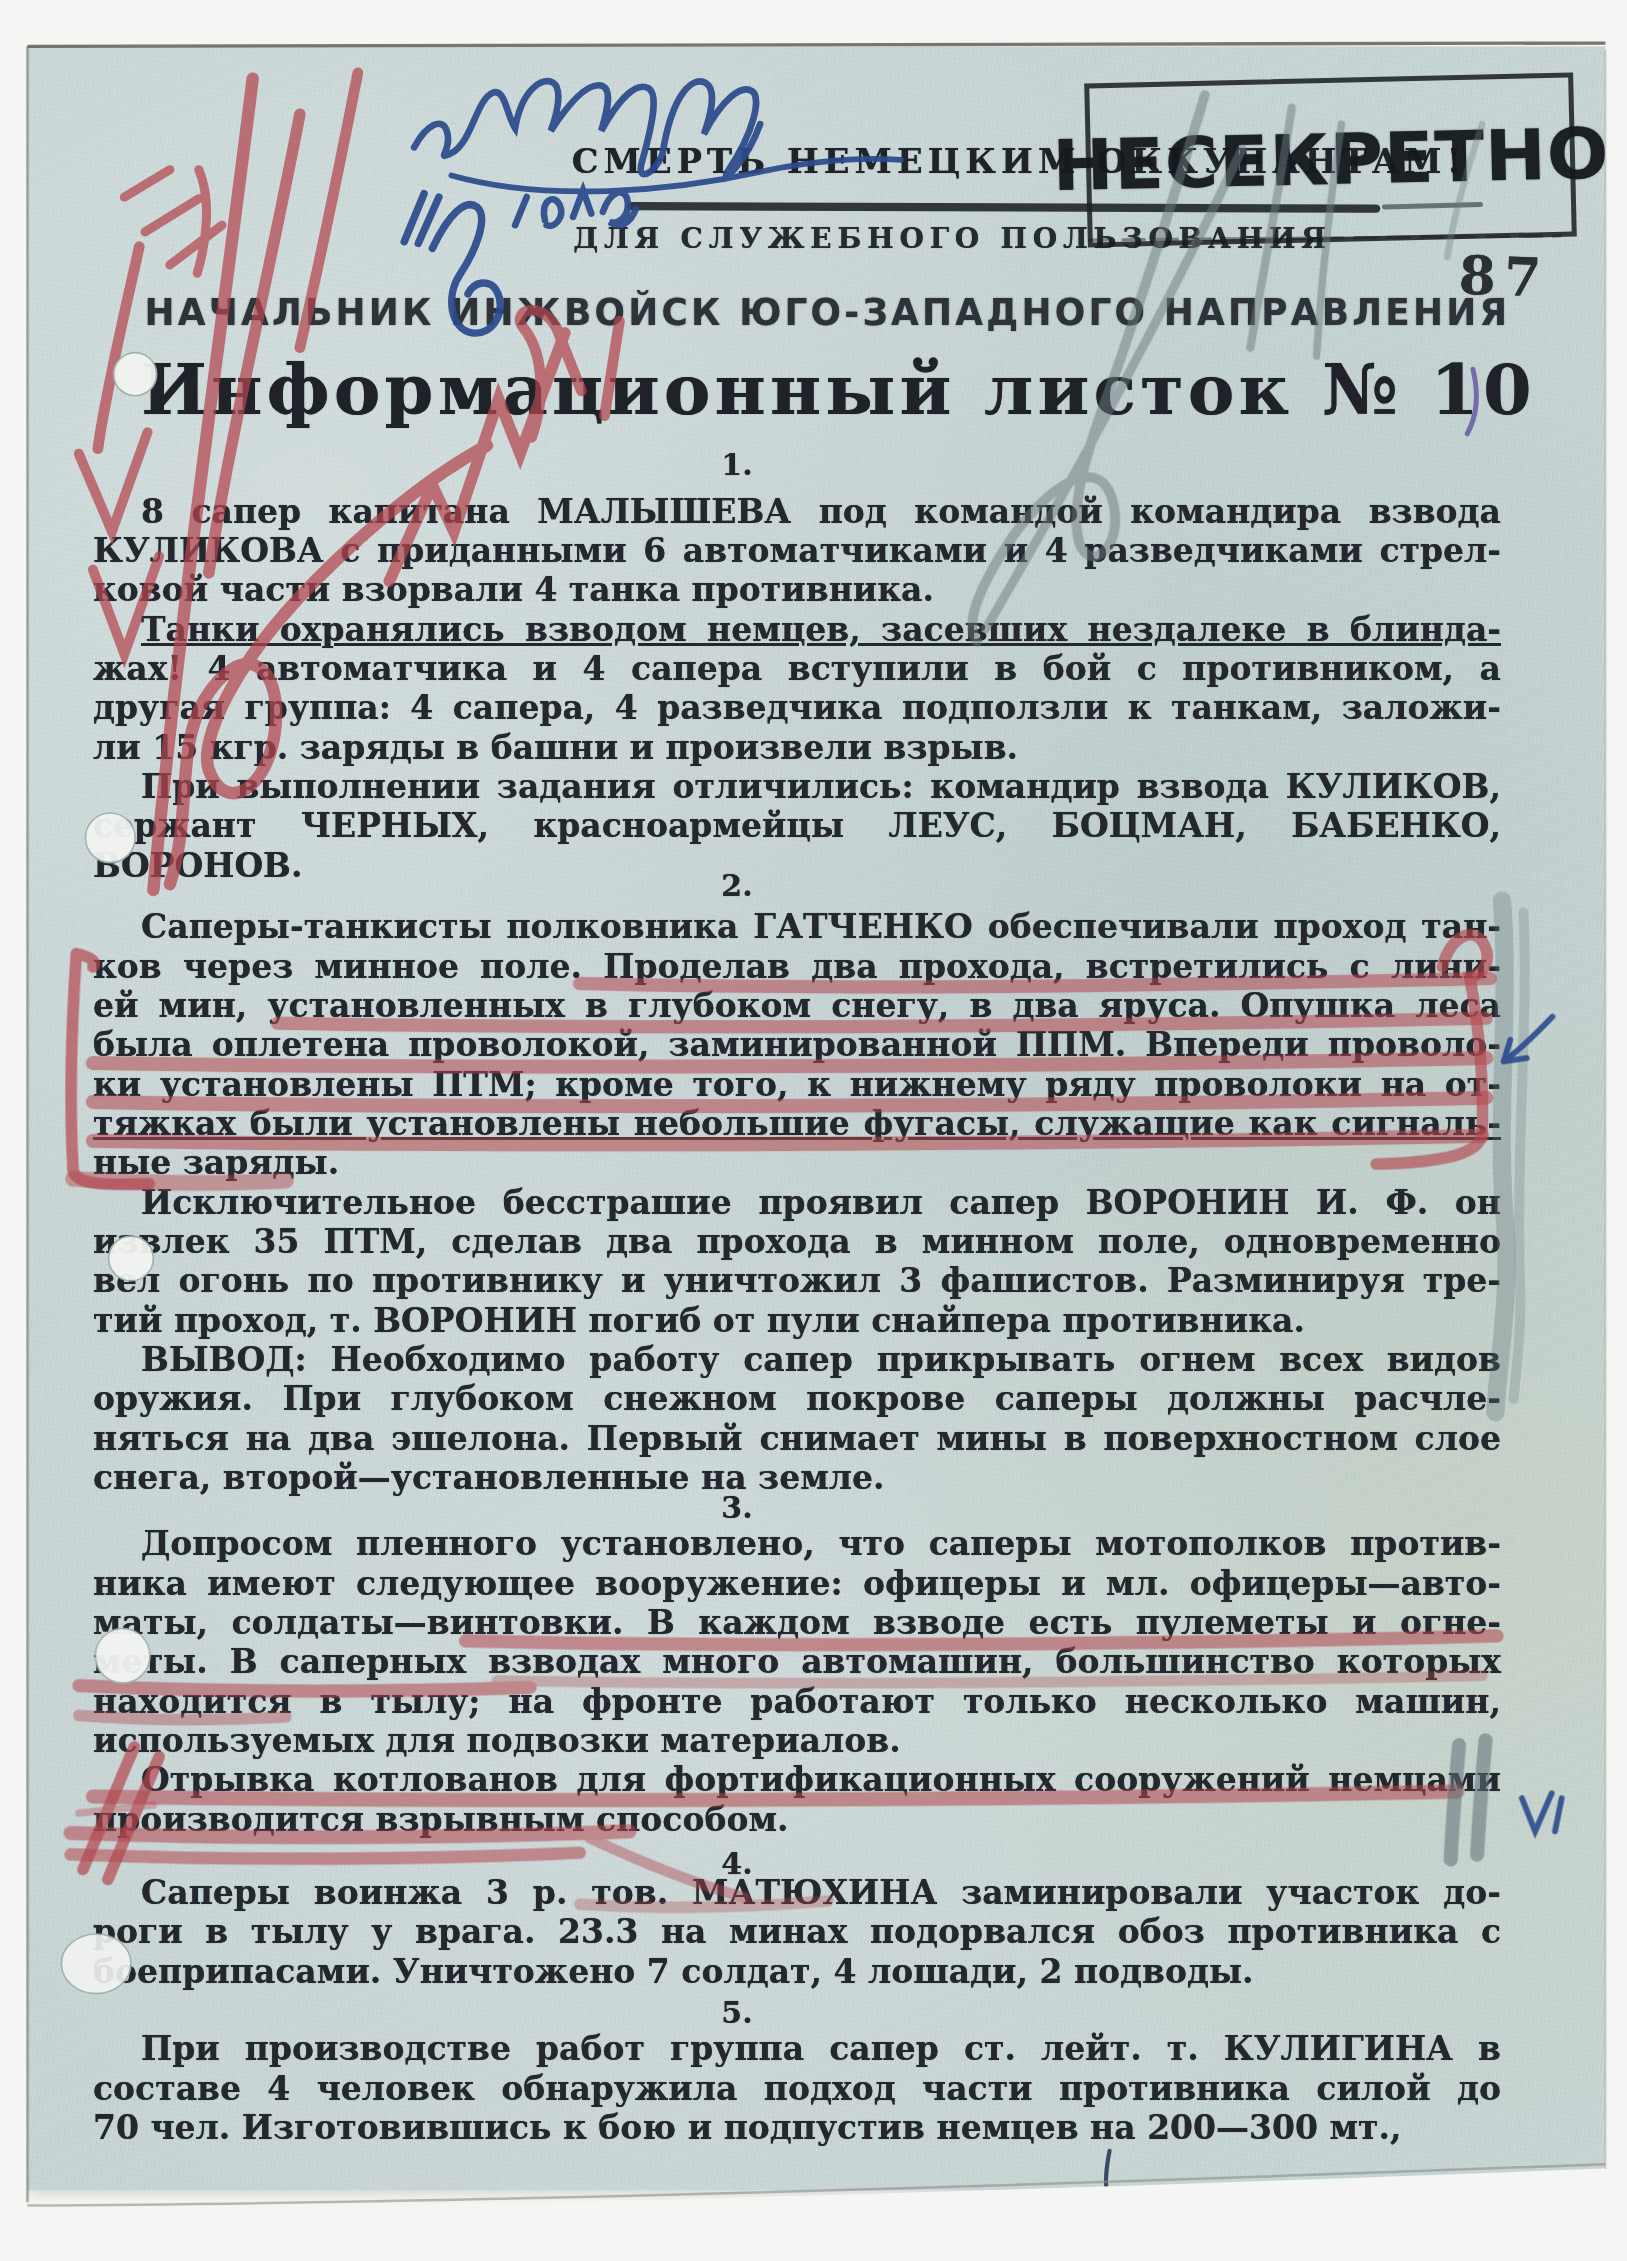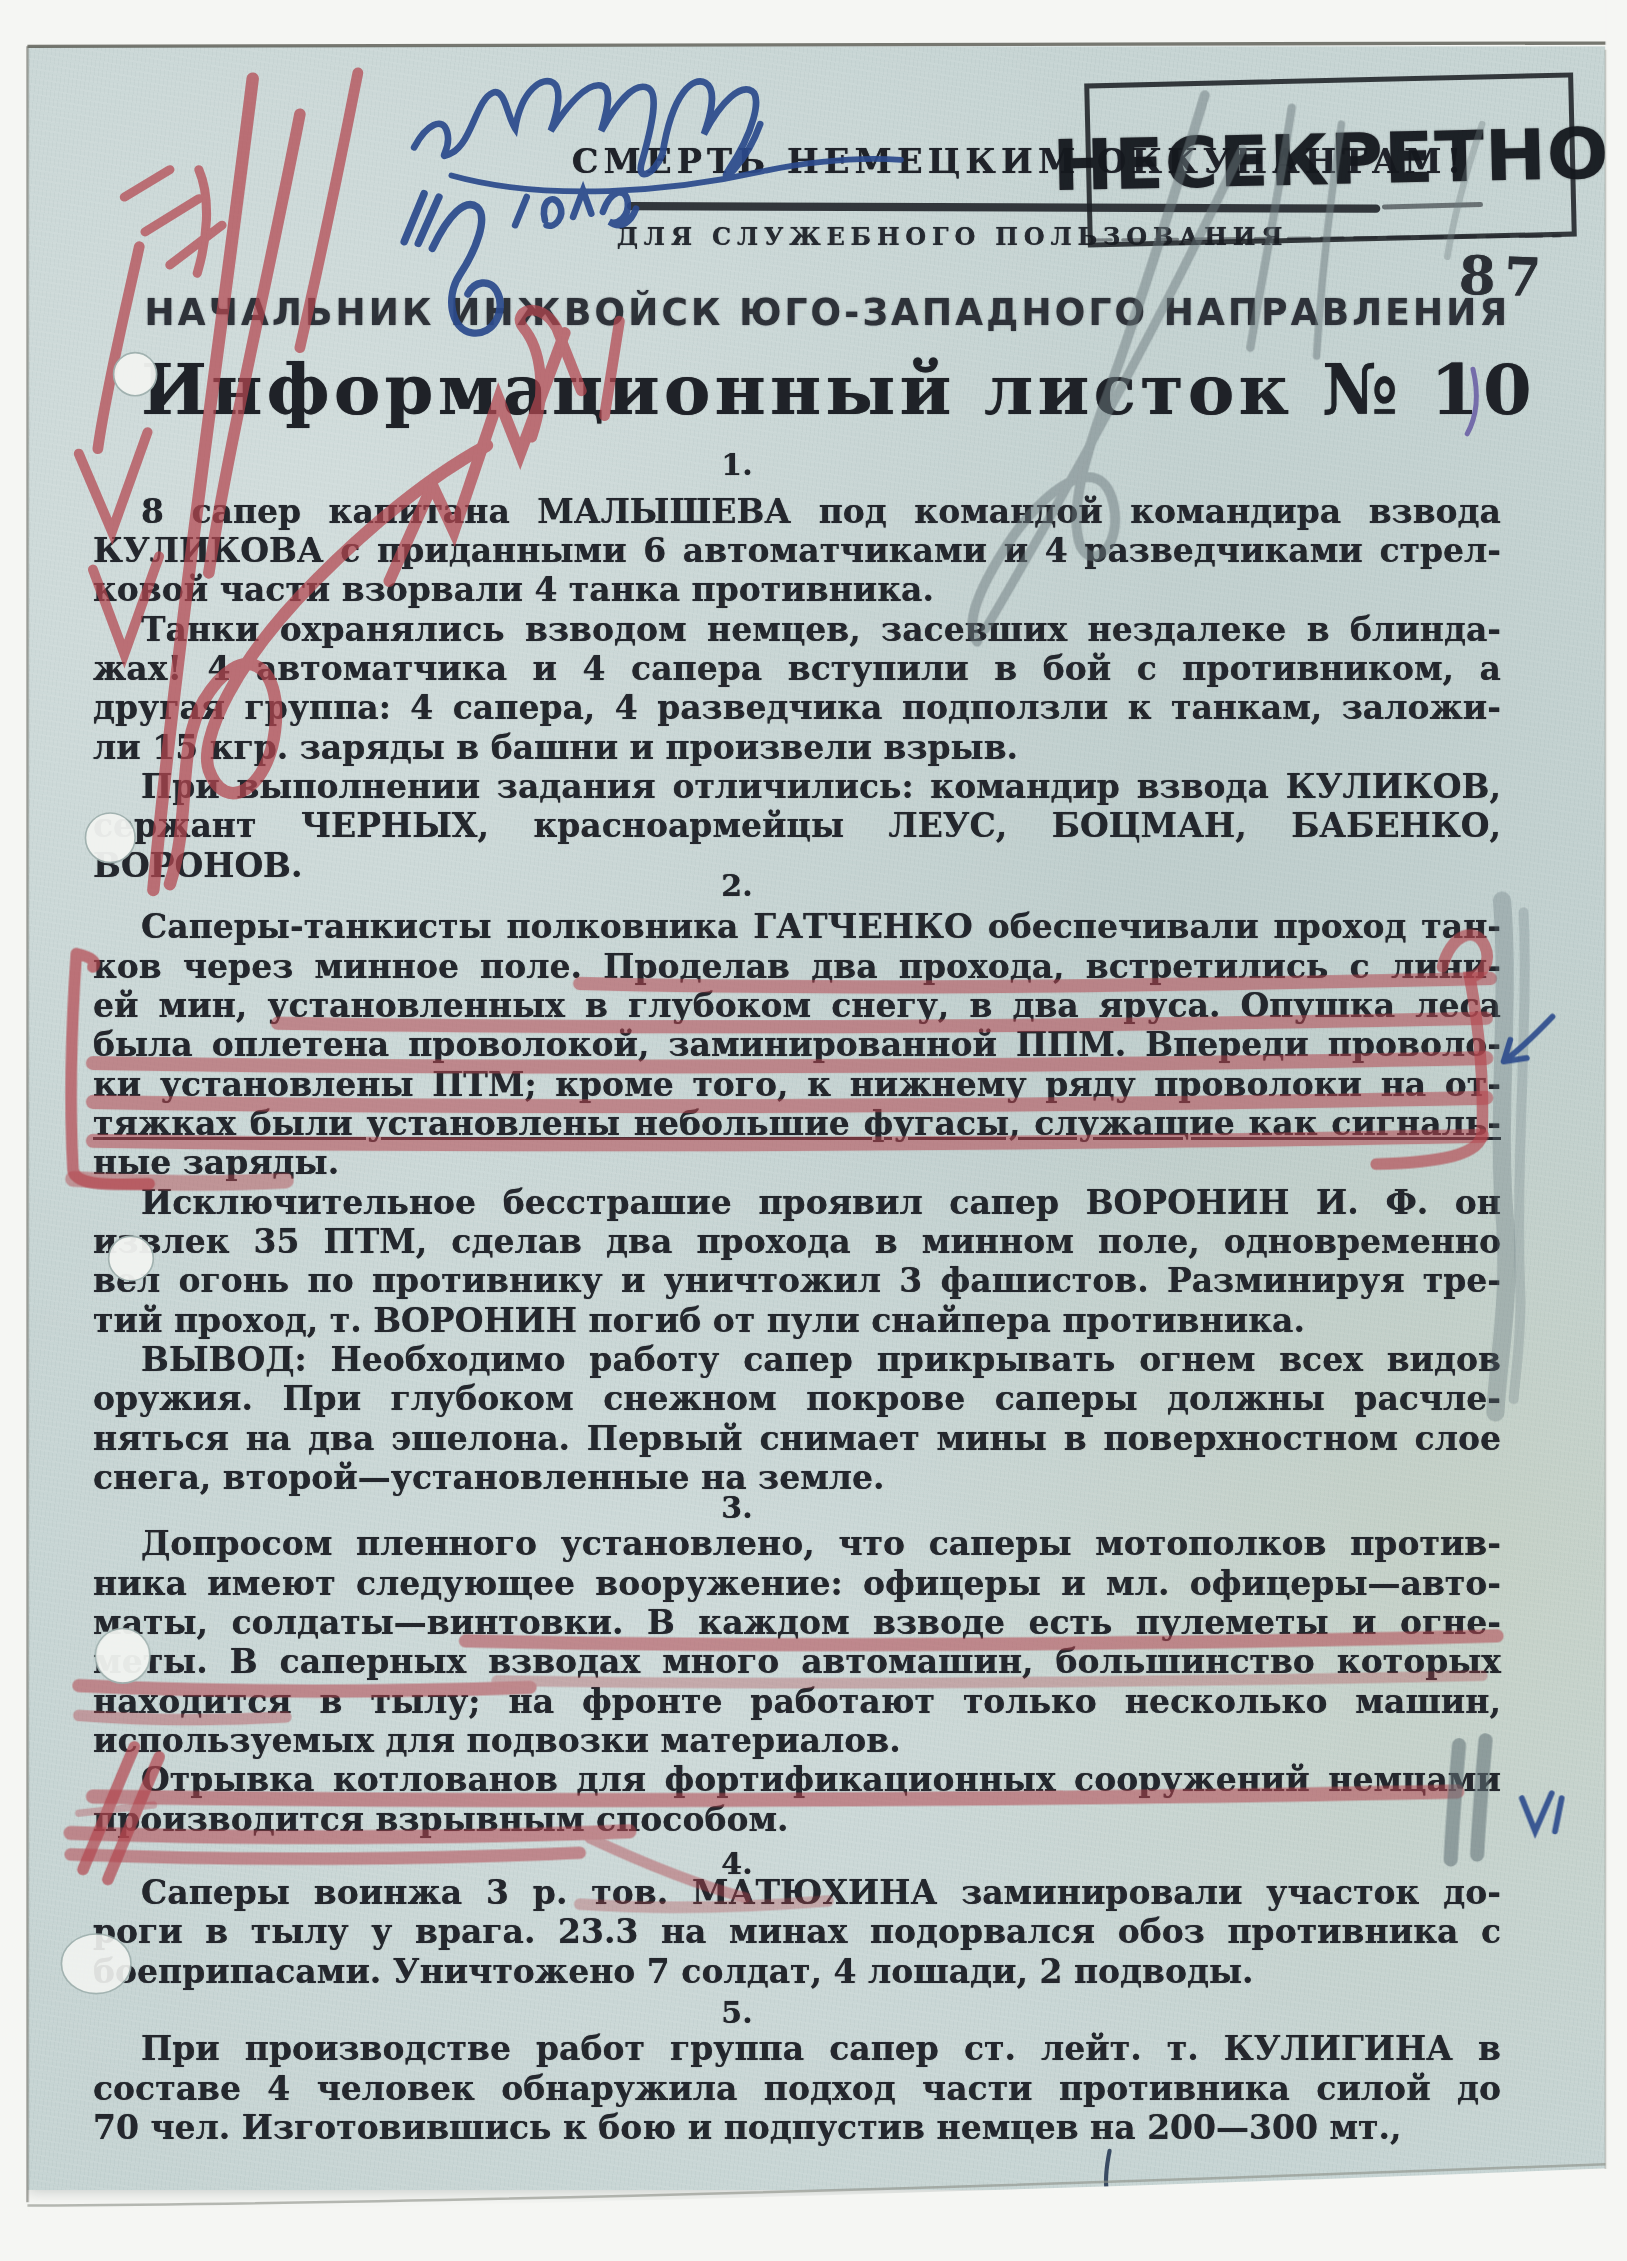--- a/index.html
+++ b/index.html
@@ -11,21 +11,21 @@
            radial-gradient(circle at 18% 22%, rgba(255,255,255,.20), transparent 42%),
            radial-gradient(circle at 75% 40%, rgba(150,170,168,.16), transparent 46%),
            radial-gradient(circle at 40% 75%, rgba(255,255,255,.14), transparent 40%),
            radial-gradient(circle at 92% 70%, rgba(196,198,150,.18), transparent 30%),
            repeating-linear-gradient(7deg, rgba(255,255,255,.05) 0 1.7px, transparent 1.7px 5px),
            repeating-linear-gradient(97deg, rgba(60,85,90,.045) 0 0.8px, transparent 0.8px 4.1px);
          box-shadow:0 0 15px rgba(90,100,100,.35);}
   .hdr{position:absolute;text-align:center;font-weight:bold;white-space:nowrap;
        text-shadow:0 0 0.8px rgba(25,28,34,.8);}
   #slogan{left:580px;top:142px;width:836px;font-size:33px;letter-spacing:5px;color:#20232a;transform:scaleX(1.02);}
-  #classif{left:522px;top:222px;width:861px;font-size:24px;letter-spacing:5.8px;color:#262a31;}
+  #classif{left:522px;top:222px;width:861px;font-size:28px;letter-spacing:5.8px;color:#262a31;}
   #issuer{left:124px;top:291px;width:1374px;font-size:37px;letter-spacing:3.3px;
           font-family:"DejaVu Sans",sans-serif;color:#2e3239;transform:scaleX(.97);
           text-shadow:0 0 1.7px rgba(40,44,52,.55);}
   #doctitle{left:141px;top:348px;width:1341px;font-size:70px;letter-spacing:4.1px;color:#1f2228;}
   #pagenum{position:absolute;left:1459px;top:245px;font-size:53px;font-weight:bold;color:#2c3036;
            letter-spacing:8.3px;transform:rotate(2deg);text-shadow:0 0 0.8px #2c3036;}
   #stampbox{position:absolute;left:1086px;top:78px;width:479px;height:154px;
             border:5.8px solid rgba(25,28,33,.85);transform:rotate(-1.3deg);
             display:flex;align-items:center;justify-content:center;}
   #stamptext{font-family:"DejaVu Sans",sans-serif;font-weight:bold;font-size:70px;
@@ -51,21 +51,21 @@
     <div id="slogan" class="hdr">СМЕРТЬ НЕМЕЦКИМ ОККУПАНТАМ!</div>
     <div id="classif" class="hdr">ДЛЯ СЛУЖЕБНОГО ПОЛЬЗОВАНИЯ</div>
     <div id="issuer" class="hdr">НАЧАЛЬНИК ИНЖВОЙСК ЮГО-ЗАПАДНОГО НАПРАВЛЕНИЯ</div>
     <div id="doctitle" class="hdr">Информационный листок № 10</div>
     <div id="pagenum">87</div>
     <div id="body">
         <div class="sec-num" style="top: 447px;">1.</div>
         <div class="line indent" style="top: 492px;">8 сапер капитана МАЛЫШЕВА под командой командира взвода</div>
         <div class="line" style="top: 531px;">КУЛИКОВА с приданными 6 автоматчиками и 4 разведчиками стрел-</div>
         <div class="line lastline" style="top: 570px;">ковой части взорвали 4 танка противника.</div>
-        <div class="line indent" style="top: 610px;">Танки охранялись взводом немцев, засевших нездалеке в блинда-</div>
+        <div class="line indent" style="top: 610px; text-decoration: underline;">Танки охранялись взводом немцев, засевших нездалеке в блинда-</div>
         <div class="line" style="top: 649px;">жах! 4 автоматчика и 4 сапера вступили в бой с противником, а</div>
         <div class="line" style="top: 688px;">другая группа: 4 сапера, 4 разведчика подползли к танкам, заложи-</div>
         <div class="line lastline" style="top: 728px;">ли 15 кгр. заряды в башни и произвели взрыв.</div>
         <div class="line indent" style="top: 767px;">При выполнении задания отличились: командир взвода КУЛИКОВ,</div>
         <div class="line" style="top: 806px;">сержант ЧЕРНЫХ, красноармейцы ЛЕУС, БОЦМАН, БАБЕНКО,</div>
         <div class="line lastline" style="top: 846px;">ВОРОНОВ.</div>
         <div class="sec-num" style="top: 868px;">2.</div>
         <div class="line indent" style="top: 907px;">Саперы-танкисты полковника ГАТЧЕНКО обеспечивали проход тан-</div>
         <div class="line" style="top: 947px;">ков через минное поле. Проделав два прохода, встретились с лини-</div>
         <div class="line" style="top: 986px;">ей мин, установленных в глубоком снегу, в два яруса. Опушка леса</div>

